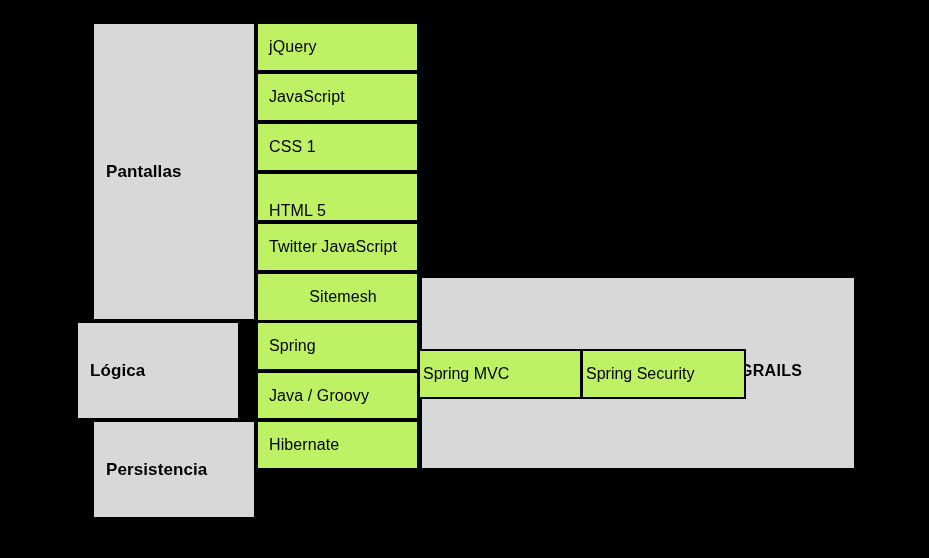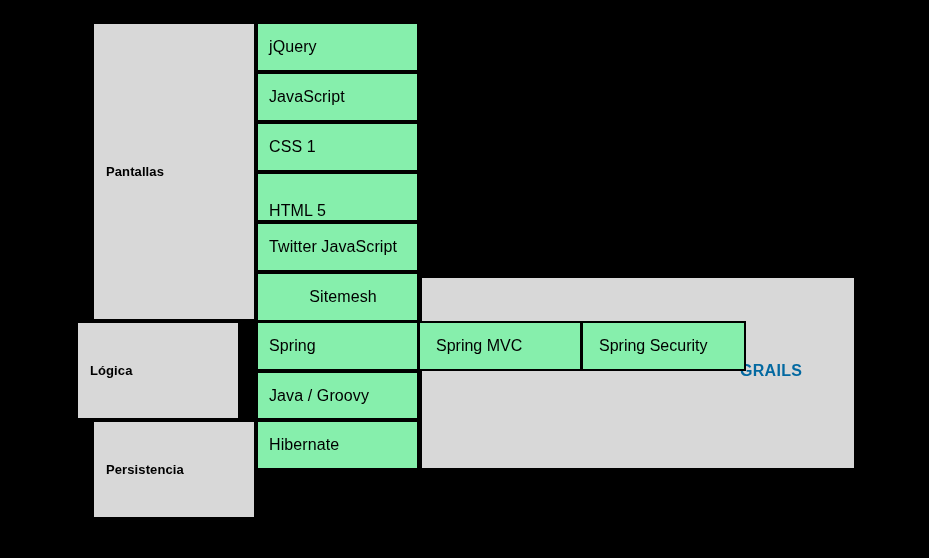--- a/index.html
+++ b/index.html
@@ -23,44 +23,45 @@
     box-sizing: border-box;
     border: 2px solid #000000;
     display: flex;
     align-items: center;
     color: #000000;
   }
   .gray {
     background: #d8d8d8;
   }
   .blue {
-    background: #86efac;
+    background: #bef264;
   }
   .layer-label {
     font-weight: bold;
-    font-size: 13px;
+    font-size: 17px;
     padding-left: 12px;
     letter-spacing: 0.1px;
   }
   .tech-label {
     font-size: 16px;
     padding-left: 11px;
     letter-spacing: 0.1px;
   }
   .grails-label {
     position: absolute;
     font-weight: bold;
     font-size: 16px;
-    color: #0369a1;
+    color: #000000;
     letter-spacing: 0.3px;
     white-space: nowrap;
   }
   .spring-sub {
     font-size: 16px;
-    padding-left: 16px;
+    padding-left: 3px;
+    margin-top: 28px;
   }
 </style>
 </head>
 <body>
 
 <div id="canvas">
 
   <div class="box gray" style="left:420px; top:276px; width:436px; height:194px;">
     <span class="grails-label" style="left:318px; top:84px;">GRAILS</span>
   </div>

